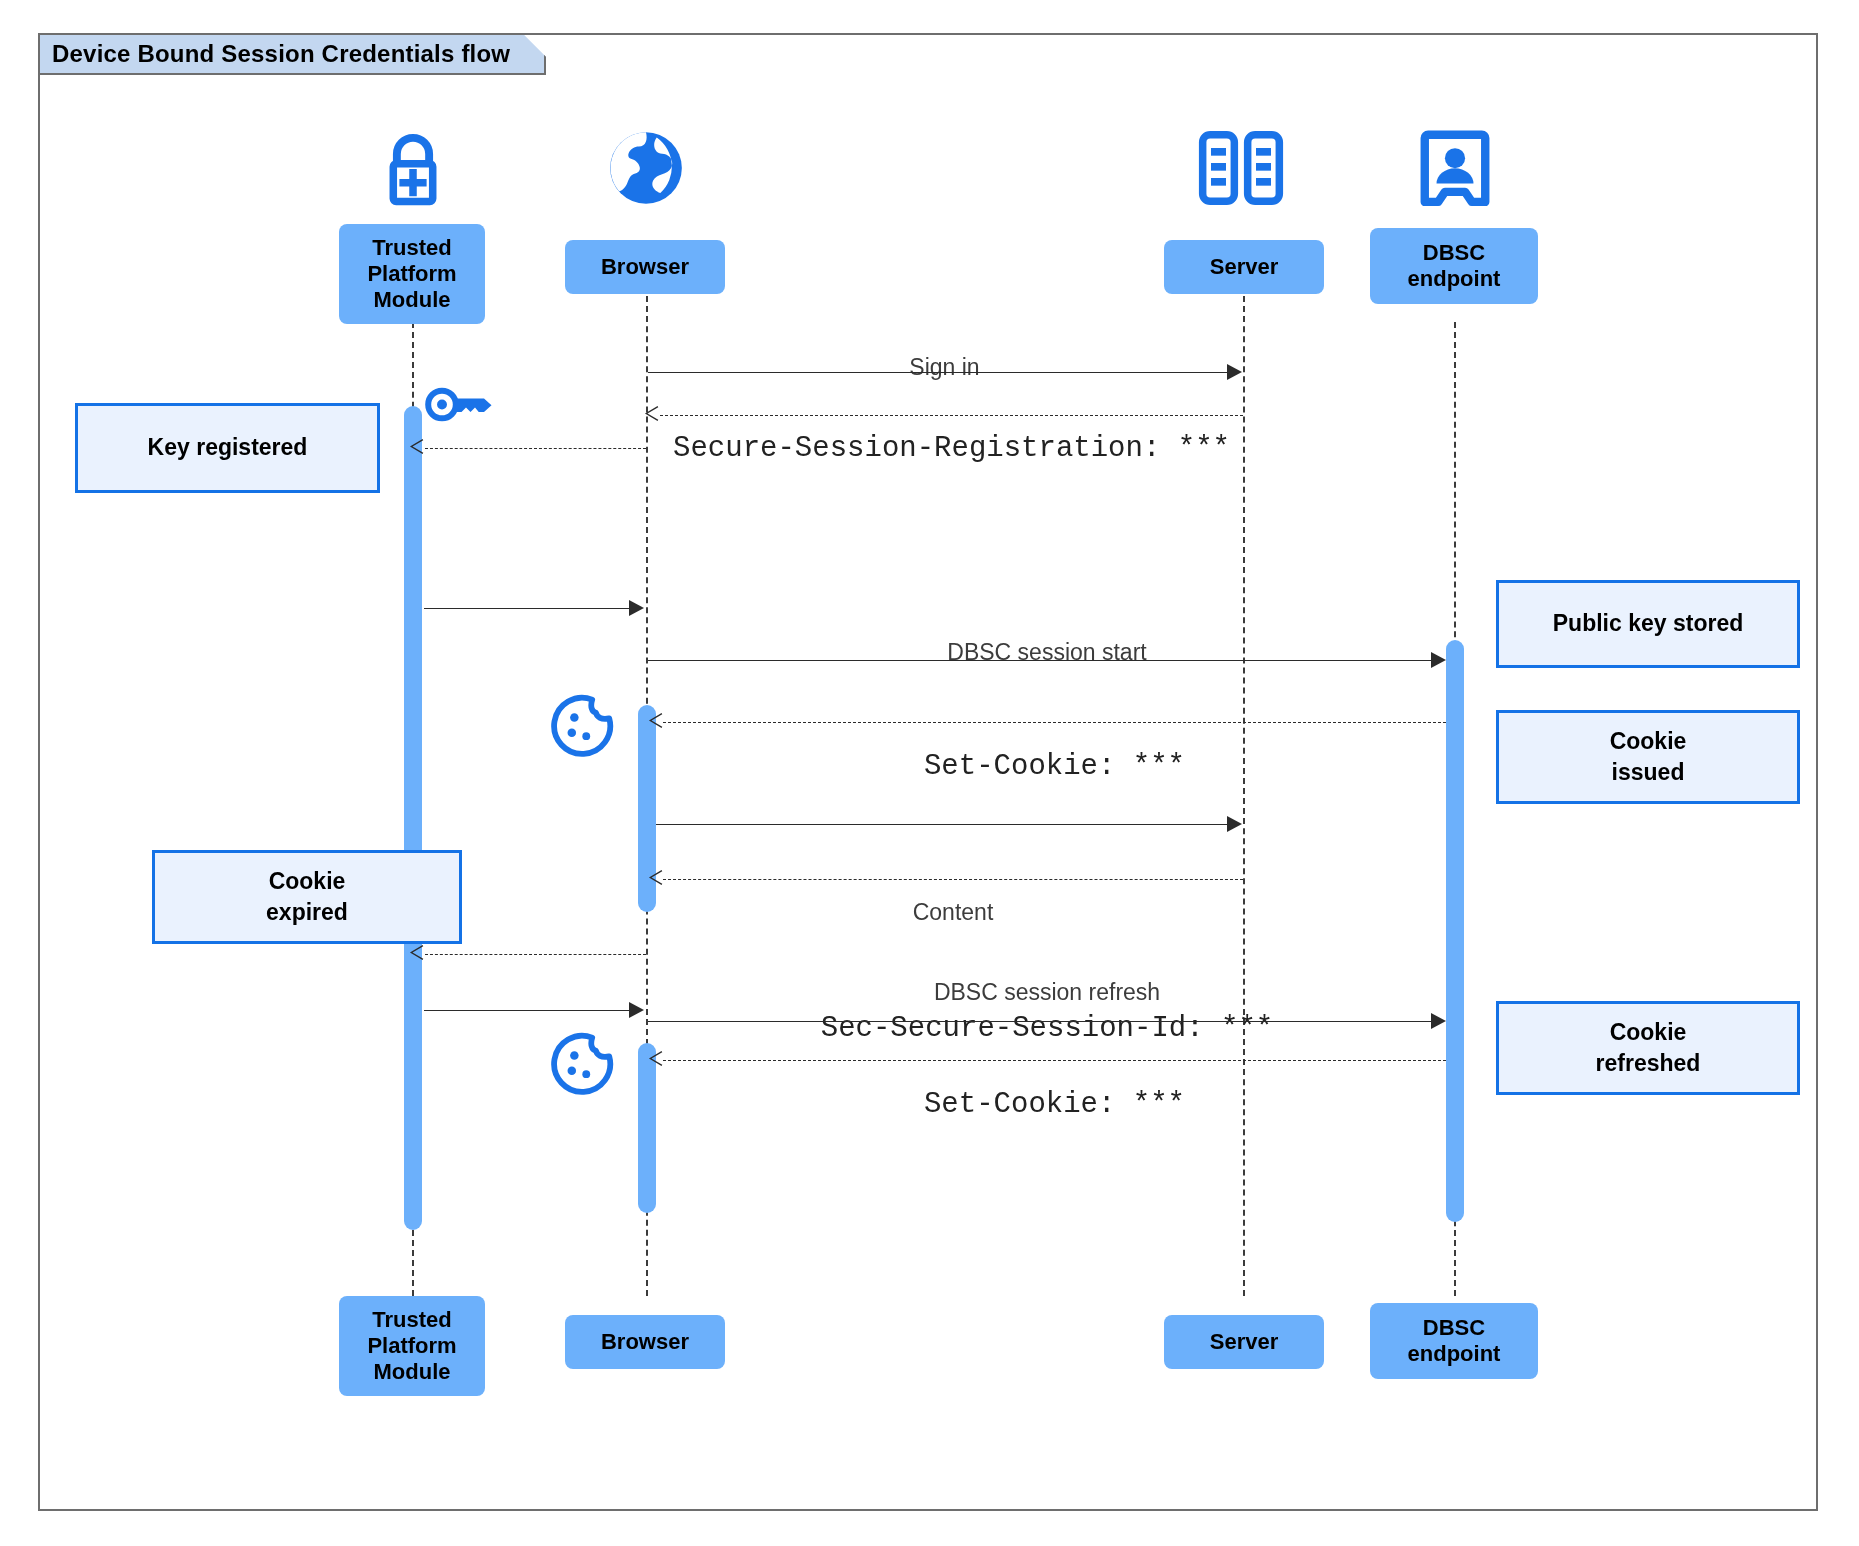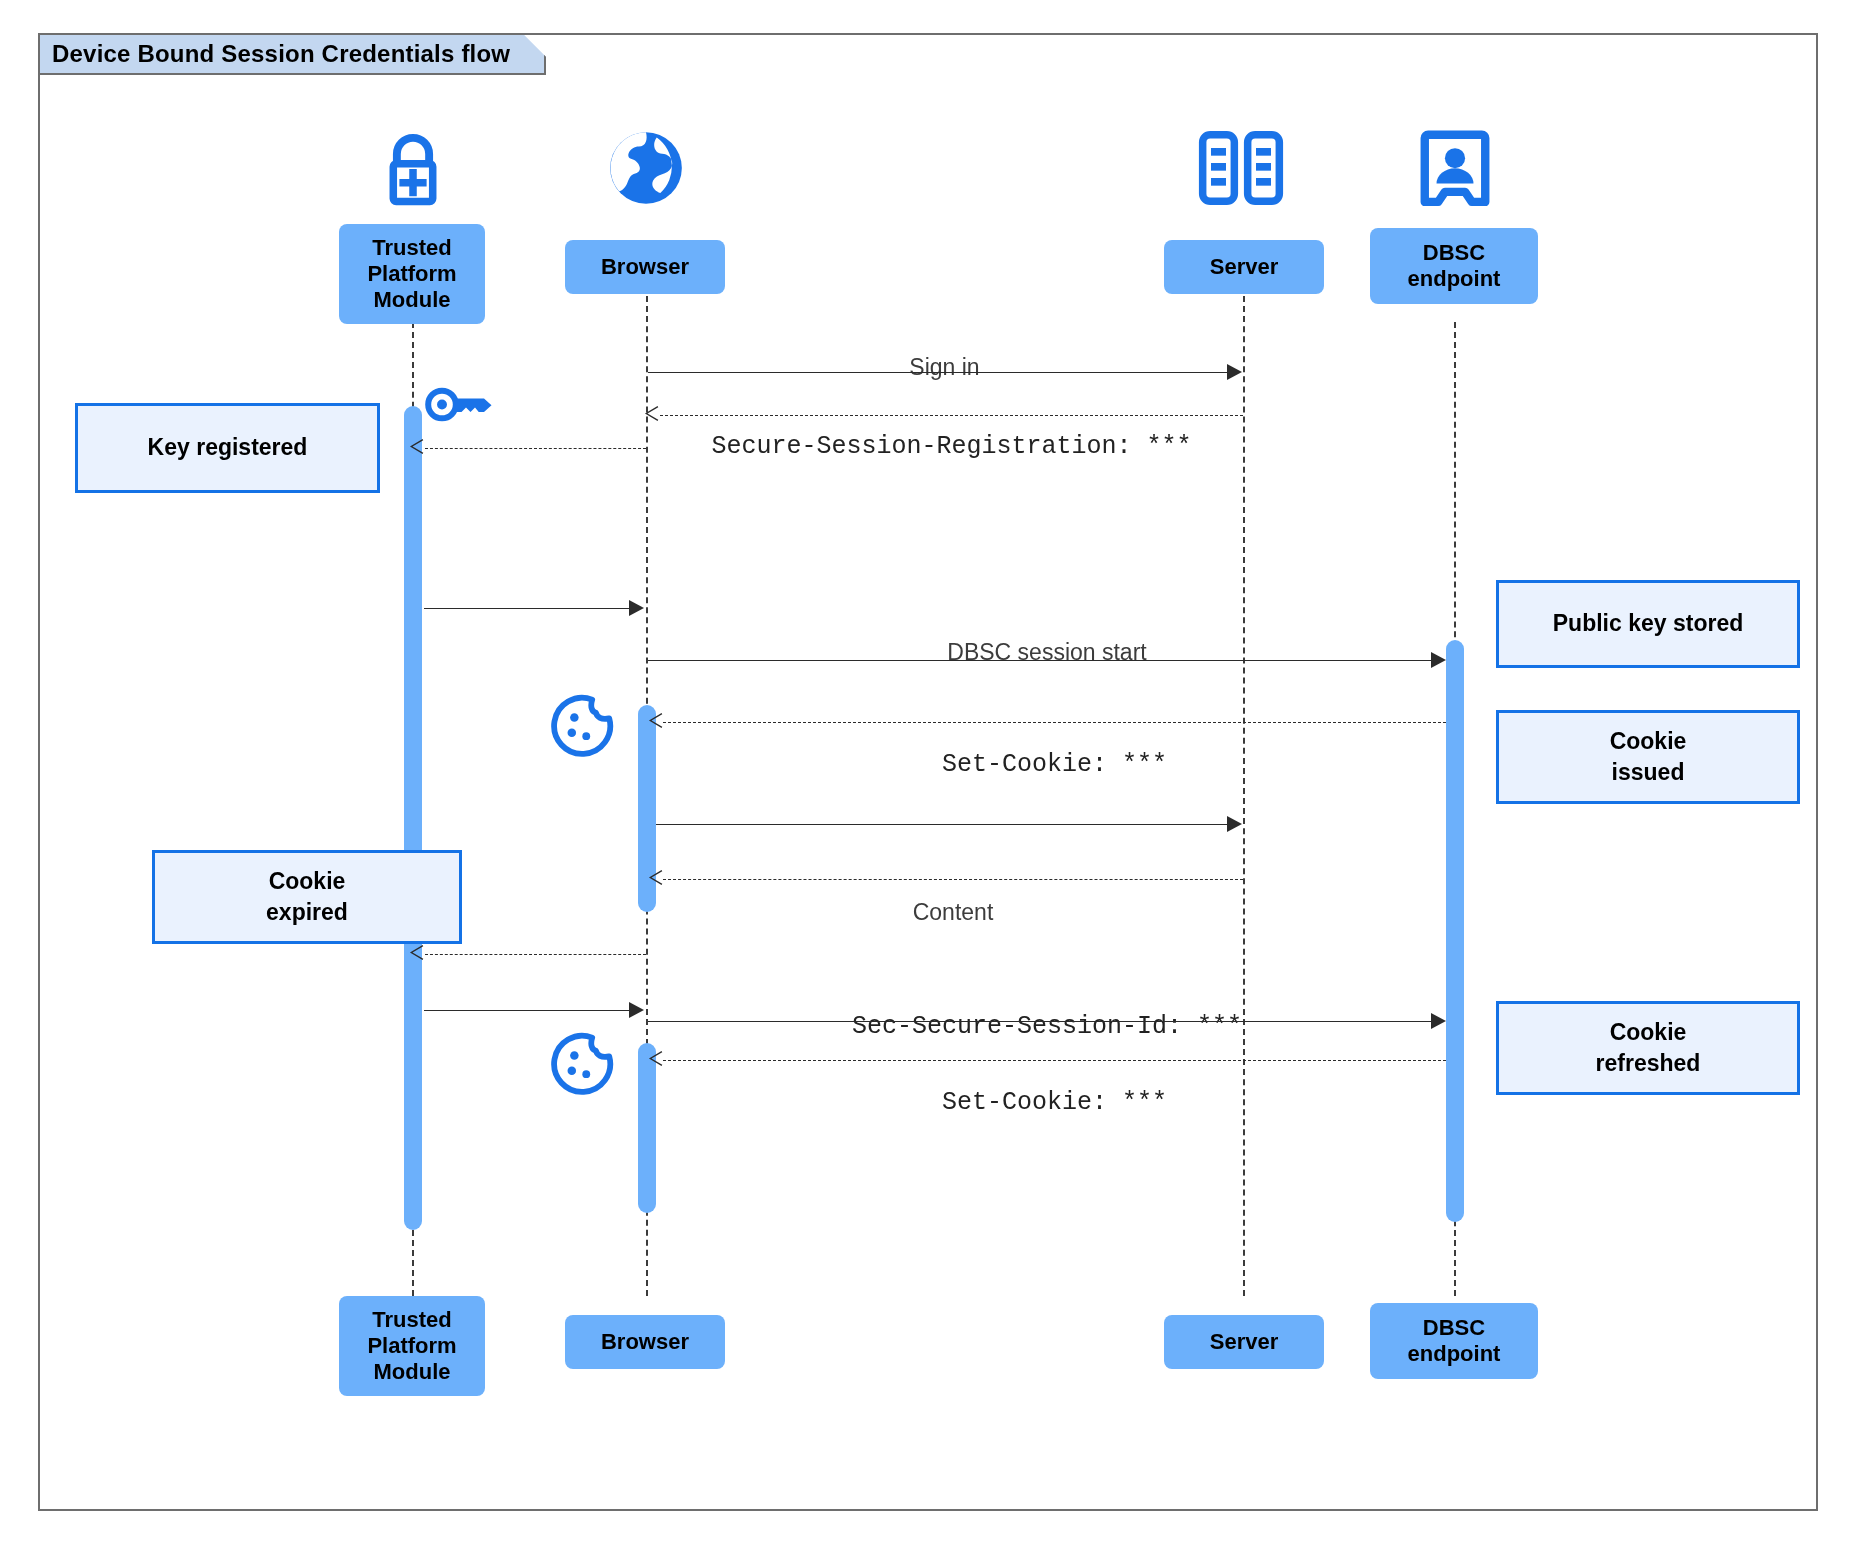--- a/index.html
+++ b/index.html
@@ -50,21 +50,21 @@
     border-top:8px solid transparent;border-bottom:8px solid transparent;
     border-left:15px solid #2b2b2b;
   }
   .arrowhead.left-open{
     width:17px;height:17px;border:none;
   }
   .msgtext{
     position:absolute;text-align:center;color:#3a3a3a;white-space:nowrap;margin-top:14px;
   }
   .msgtext.sans{font-family:"Liberation Sans",sans-serif;font-size:23px;color:#3c3c3c;}
-  .msgtext.mono{font-family:"Liberation Mono",monospace;font-size:25px;color:#222;letter-spacing:0px;}
+  .msgtext.mono{font-family:"Liberation Mono",monospace;font-size:29px;color:#222;letter-spacing:0px;}
 
   
   .note{
     position:absolute;background:#eaf2fe;border:3px solid #1472e6;
     display:flex;align-items:center;justify-content:center;text-align:center;
     font-size:23px;font-weight:bold;color:#000;line-height:1.35;
     box-sizing:border-box;padding:4px 8px;
   }
 
   
@@ -181,20 +181,21 @@
   <div class="msgtext sans" style="left:663px;top:885px;width:580px;">Content</div>
 
   <div class="msgline dashed" style="left:425px;top:954px;width:221px;"></div>
   <svg class="arrowhead left-open" style="left:409px;top:944px;" width="22" height="22" viewBox="0 0 22 22">
       <path d="M18 2 L3 11 L18 20" stroke="#2b2b2b" stroke-width="1.8" fill="none"></path>
     </svg>
 
   <div class="msgline" style="left:424px;top:1010px;width:207px;"></div>
   <div class="arrowhead right" style="left:629px;top:1002px;"></div>
 
+  <div class="msgtext sans" style="left:648px;top:965px;width:798px;">DBSC session refresh</div>
   <div class="msgtext mono" style="left:648px;top:998px;width:798px;">Sec-Secure-Session-Id: ***</div>
   <div class="msgline" style="left:648px;top:1021px;width:790px;"></div>
   <div class="arrowhead right" style="left:1431px;top:1013px;"></div>
 
   <div class="msgline dashed" style="left:663px;top:1060px;width:783px;"></div>
   <svg class="arrowhead left-open" style="left:648px;top:1050px;" width="22" height="22" viewBox="0 0 22 22">
       <path d="M18 2 L3 11 L18 20" stroke="#2b2b2b" stroke-width="1.8" fill="none"></path>
     </svg>
   <div class="msgtext mono" style="left:663px;top:1074px;width:783px;">Set-Cookie: ***</div>
 

